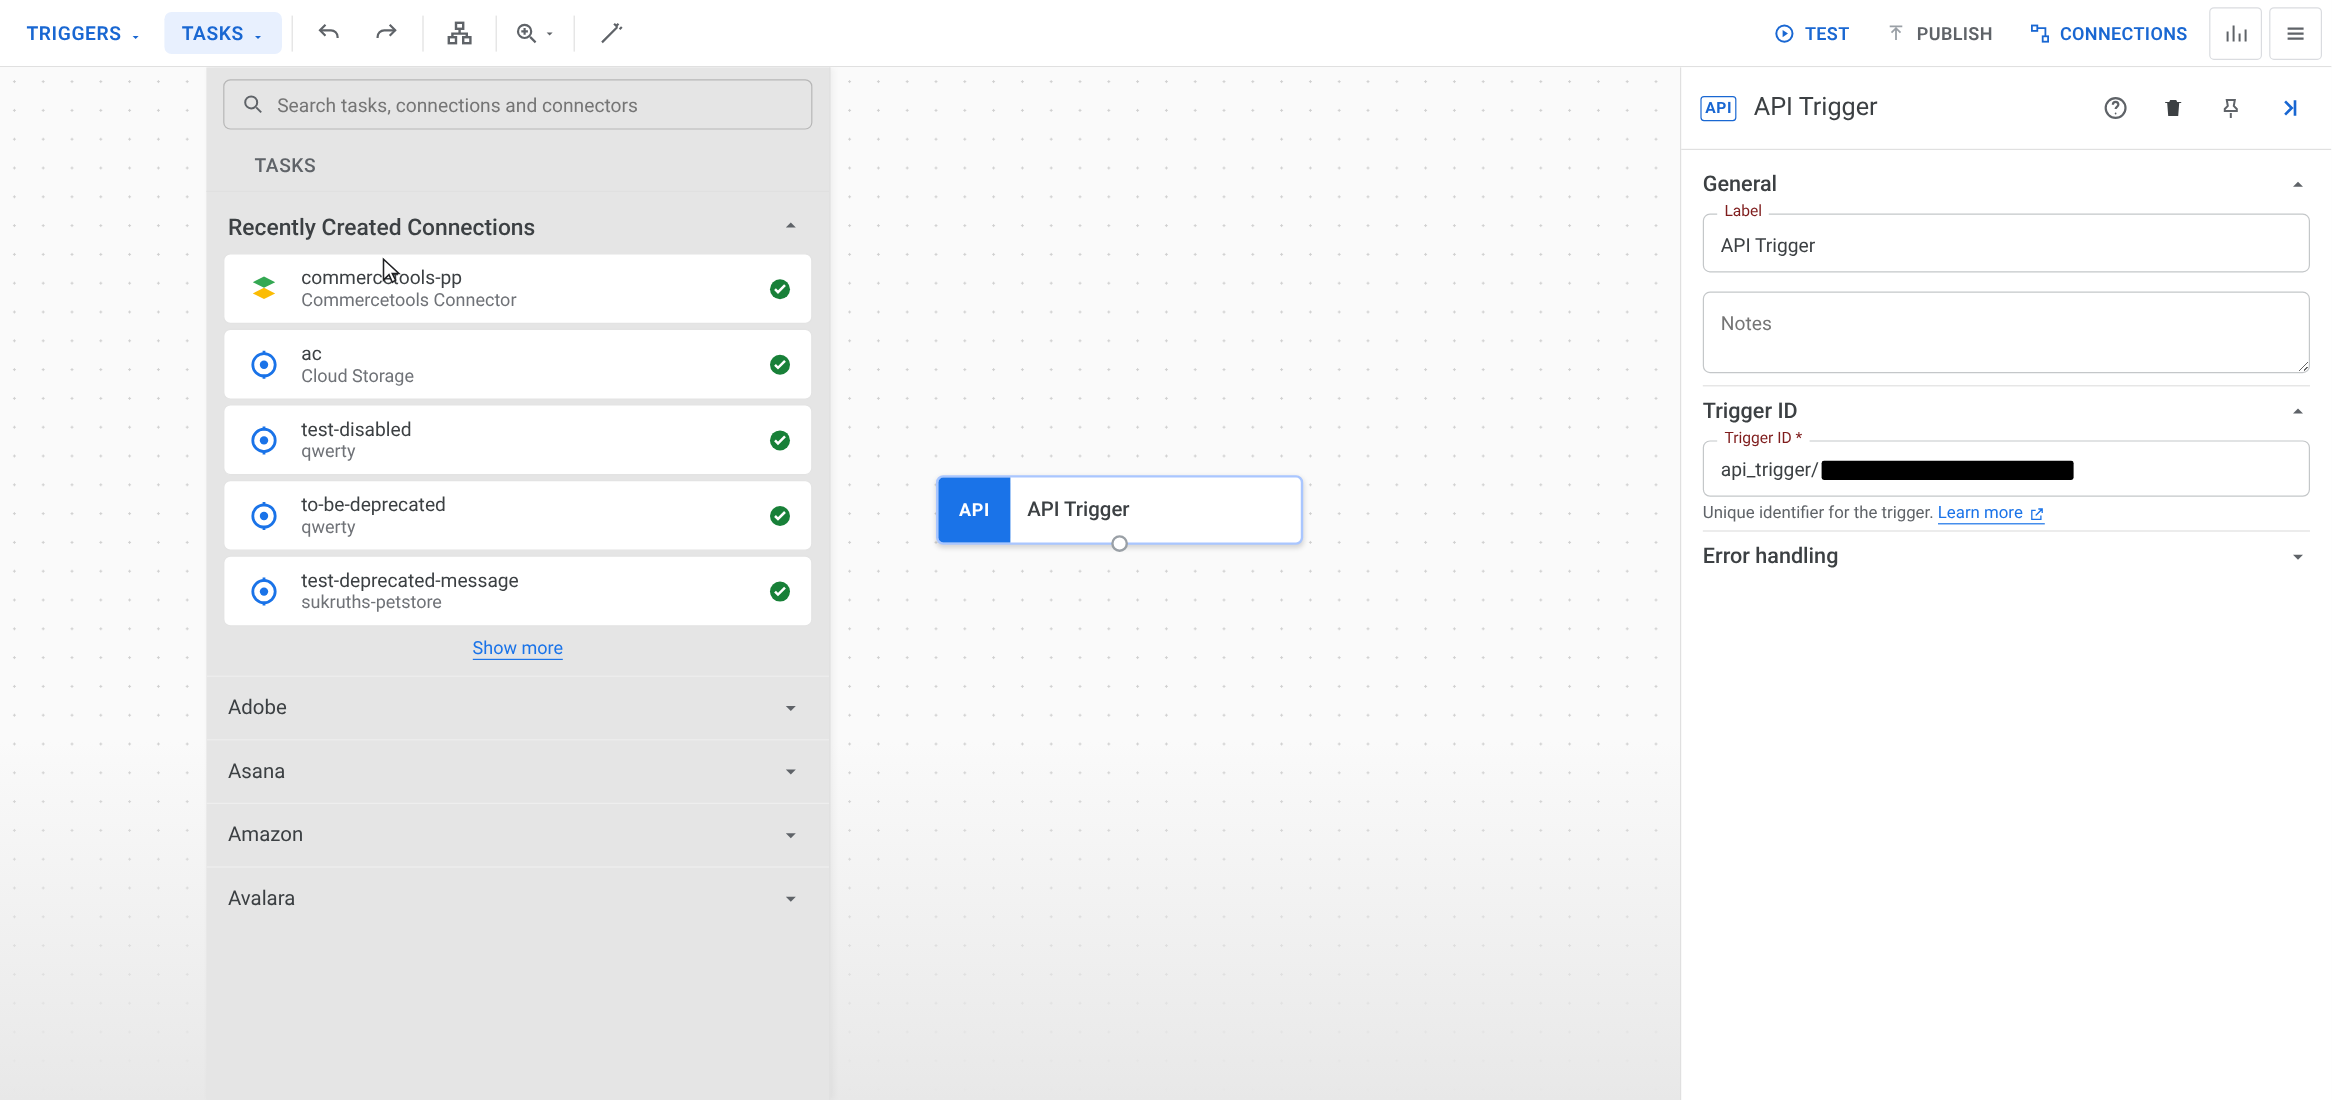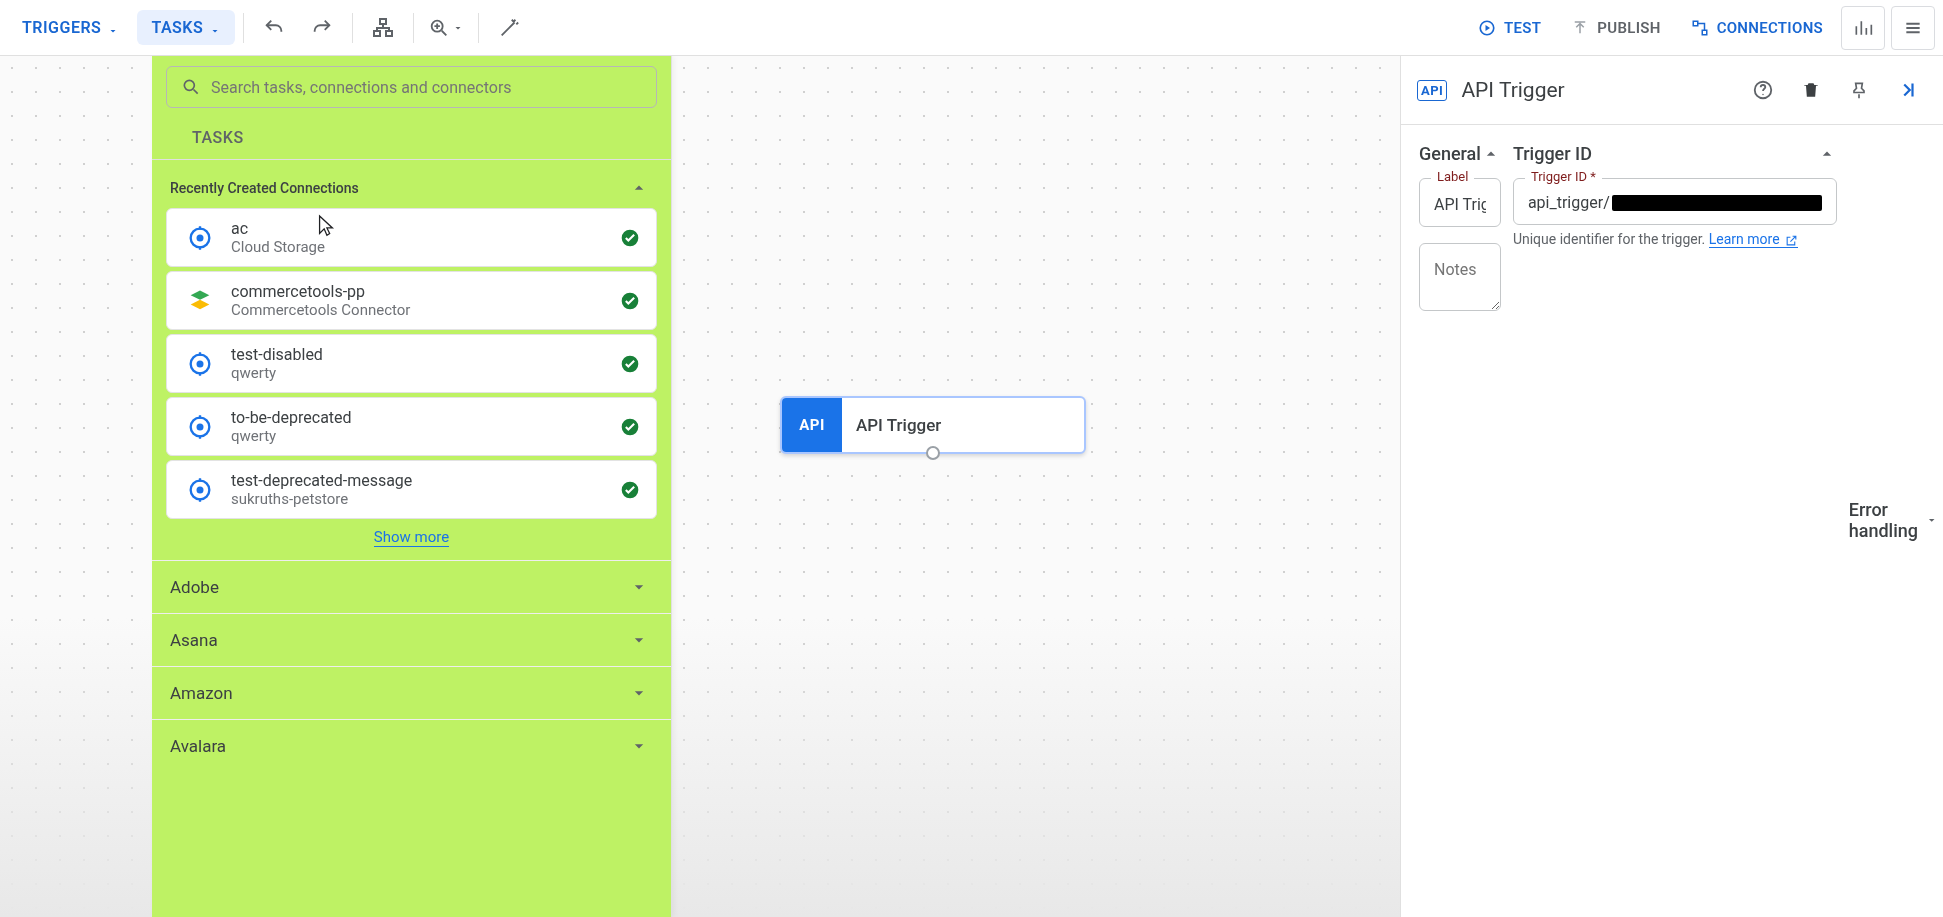--- a/index.html
+++ b/index.html
@@ -35,50 +35,50 @@
     pointer-events:none;
   }
   .node { position: absolute; left: 780px; top: 340px; width: 306px; height: 58px;
     display:flex; background:#fff; border:2px solid #a9c6ff; border-radius:6px;
     box-shadow:0 2px 4px rgba(0,0,0,0.15); cursor:pointer; }
   .node-badge { width:60px; background:#1a73e8; color:#fff; display:flex; align-items:center; justify-content:center; font-weight:700; font-size:15px; border-radius:4px 0 0 4px; letter-spacing:0.5px; }
   .node-label { flex:1; display:flex; align-items:center; padding-left:14px; font-size:17px; color:#3c4043; font-weight:500; }
   .node-port { position:absolute; left:50%; transform:translateX(-50%); bottom:-8px; width:14px; height:14px; background:#fff; border:2px solid #9aa0a6; border-radius:50%; }
 
   
-  .tasks-panel { position:absolute; left:152px; top:0; width:520px; bottom:0; background:#bef264; border-right:1px solid #e0e0e0; display:flex; flex-direction:column; box-shadow:2px 0 6px rgba(0,0,0,0.05); z-index:5;}
+  .tasks-panel { position:absolute; left:172px; top:0; width:520px; bottom:0; background:#e5e5e5; border-right:1px solid #e0e0e0; display:flex; flex-direction:column; box-shadow:2px 0 6px rgba(0,0,0,0.05); z-index:5;}
   .search-wrap { padding:10px 14px 6px; }
   .search { display:flex; align-items:center; gap:10px; border:1px solid #b7b7b7; border-radius:6px; padding:10px 14px; color:#5f6368; }
   .search input { flex:1; border:none; outline:none; font-size:16px; color:#3c4043; background:transparent; }
   .search input::placeholder { color:#757575; }
   .panel-tabs { display:flex; border-bottom:1px solid #e0e0e0; padding:0 20px; }
   .panel-tab { padding:14px 20px 12px; font-size:16px; font-weight:500; color:#5f6368; cursor:pointer; letter-spacing:0.5px; }
   .panel-tab.active { color:#1967d2; border-bottom:3px solid #1967d2; }
   .panel-scroll { flex:1; overflow-y:auto; }
-  .sect-head { display:flex; align-items:center; justify-content:space-between; padding:18px 22px 10px 18px; font-size:14px; font-weight:500; color:#3c4043; cursor:pointer; }
+  .sect-head { display:flex; align-items:flex-start; justify-content:space-between; padding:18px 22px 10px 18px; font-size:19px; font-weight:500; color:#3c4043; cursor:pointer; }
   .conn-list { padding: 0 14px; display:flex; flex-direction:column; gap:4px; }
   .conn-item { display:flex; align-items:center; gap:14px; padding:10px 16px; border:1px solid #e3e3e3; border-radius:6px; background:#fff; cursor:pointer; }
   .conn-icon { width:34px; height:34px; display:flex; align-items:center; justify-content:center; }
   .conn-text { flex:1; display:flex; flex-direction:column; }
   .conn-name { font-size:16px; color:#3c4043; }
   .conn-sub { font-size:15px; color:#6f7277; }
   .conn-status { color:#188038; }
   .show-more { text-align:center; padding:8px 0 14px; }
   .show-more span { color:#1a73e8; font-size:15px; border-bottom:1px solid #1a73e8; cursor:pointer; }
   .cat-row { display:flex; align-items:center; justify-content:space-between; padding:16px 22px 16px 18px; font-size:17px; color:#3c4043; border-top:1px solid #eee; cursor:pointer;}
   .cursor-icon { position:absolute; left:315px; top:158px; z-index:6; pointer-events:none; }
 
   
   .inspector { width:543px; border-left:1px solid #e0e0e0; display:flex; flex-direction:column; background:#fff; }
   .insp-head { display:flex; align-items:center; gap:14px; padding:14px 16px; border-bottom:1px solid #e0e0e0; }
   .insp-badge { color:#1967d2; font-weight:700; font-size:13px; letter-spacing:0.5px; border:1.5px solid #1967d2; padding:2px 3px; border-radius:3px;}
   .insp-title { font-size:21px; color:#3c4043; flex:1; }
   .insp-icons { display:flex; gap:8px; }
   .insp-icon-btn { width:40px; height:40px; display:flex; align-items:center; justify-content:center; border-radius:50%; color:#5f6368; cursor:pointer;}
-  .insp-body { flex:1; overflow-y:auto; padding:14px 18px; display:flex; flex-direction:row; gap:6px;}
+  .insp-body { flex:1; overflow-y:auto; padding:14px 18px; display:flex; flex-direction:column; gap:6px;}
   .insp-sect-head { display:flex; align-items:center; justify-content:space-between; font-size:18px; font-weight:500; color:#3c4043; padding:4px 0 6px; cursor:pointer;}
   .field { position:relative; }
   .field input, .field textarea { width:100%; border:1.5px solid #c4c7c9; border-radius:6px; padding:16px 14px 12px; font-size:16px; color:#3c4043; outline:none; font-family:inherit;}
   .field textarea { min-height:68px; resize:vertical; }
   .field .flabel { position:absolute; left:12px; top:-9px; background:#fff; padding:0 6px; font-size:13px; color:#7f1d1d; }
   .helper { font-size:14px; color:#5f6368; margin-top:6px; }
   .helper a { color:#1a73e8; text-decoration:none; border-bottom:1px solid #1a73e8; cursor:pointer;}
   .redacted { display:inline-block; background:#000; width:210px; height:16px; vertical-align:middle; border-radius:2px;}
   .sect-sep { height:1px; background:#e0e0e0; }
 </style>
@@ -201,47 +201,47 @@
     <div class="panel-scroll">
       <div class="sect-head">
         <span>Recently Created Connections</span>
         <svg width="20" height="20" viewBox="0 0 24 24" fill="#5f6368">
             <path d="M7 14l5-5 5 5z"></path>
           </svg>
       </div>
       <div class="conn-list" id="conn-list">
           <div class="conn-item">
             <div class="conn-icon">
+              <svg width="28" height="28" viewBox="0 0 24 24">
+                <path d="M12 3l8 4-8 4-8-4z" fill="#34a853"></path>
+                <path d="M12 11l8 4-8 4-8-4z" fill="#fbbc04"></path>
+              </svg>
+            </div>
+            <div class="conn-text">
+              <div class="conn-name">commercetools-pp</div>
+              <div class="conn-sub">Commercetools Connector</div>
+            </div>
+            <div class="conn-status">
+              <svg width="20" height="20" viewBox="0 0 24 24">
+                <circle cx="12" cy="12" r="10" fill="#188038"></circle>
+                <path d="M7 12l3 3 7-7" stroke="#fff" stroke-width="2.5" fill="none"></path>
+              </svg>
+            </div>
+          </div>
+          <div class="conn-item">
+            <div class="conn-icon">
               <svg width="28" height="28" viewBox="0 0 24 24" fill="none" stroke="#1a73e8" stroke-width="2">
                 <circle cx="12" cy="12" r="8"></circle>
                 <circle cx="12" cy="12" r="3" fill="#1a73e8" stroke="none"></circle>
                 <path d="M12 2v3M12 19v3"></path>
               </svg>
             </div>
             <div class="conn-text">
               <div class="conn-name">ac</div>
               <div class="conn-sub">Cloud Storage</div>
-            </div>
-            <div class="conn-status">
-              <svg width="20" height="20" viewBox="0 0 24 24">
-                <circle cx="12" cy="12" r="10" fill="#188038"></circle>
-                <path d="M7 12l3 3 7-7" stroke="#fff" stroke-width="2.5" fill="none"></path>
-              </svg>
-            </div>
-          </div>
-          <div class="conn-item">
-            <div class="conn-icon">
-              <svg width="28" height="28" viewBox="0 0 24 24">
-                <path d="M12 3l8 4-8 4-8-4z" fill="#34a853"></path>
-                <path d="M12 11l8 4-8 4-8-4z" fill="#fbbc04"></path>
-              </svg>
-            </div>
-            <div class="conn-text">
-              <div class="conn-name">commercetools-pp</div>
-              <div class="conn-sub">Commercetools Connector</div>
             </div>
             <div class="conn-status">
               <svg width="20" height="20" viewBox="0 0 24 24">
                 <circle cx="12" cy="12" r="10" fill="#188038"></circle>
                 <path d="M7 12l3 3 7-7" stroke="#fff" stroke-width="2.5" fill="none"></path>
               </svg>
             </div>
           </div>
           <div class="conn-item">
             <div class="conn-icon">

